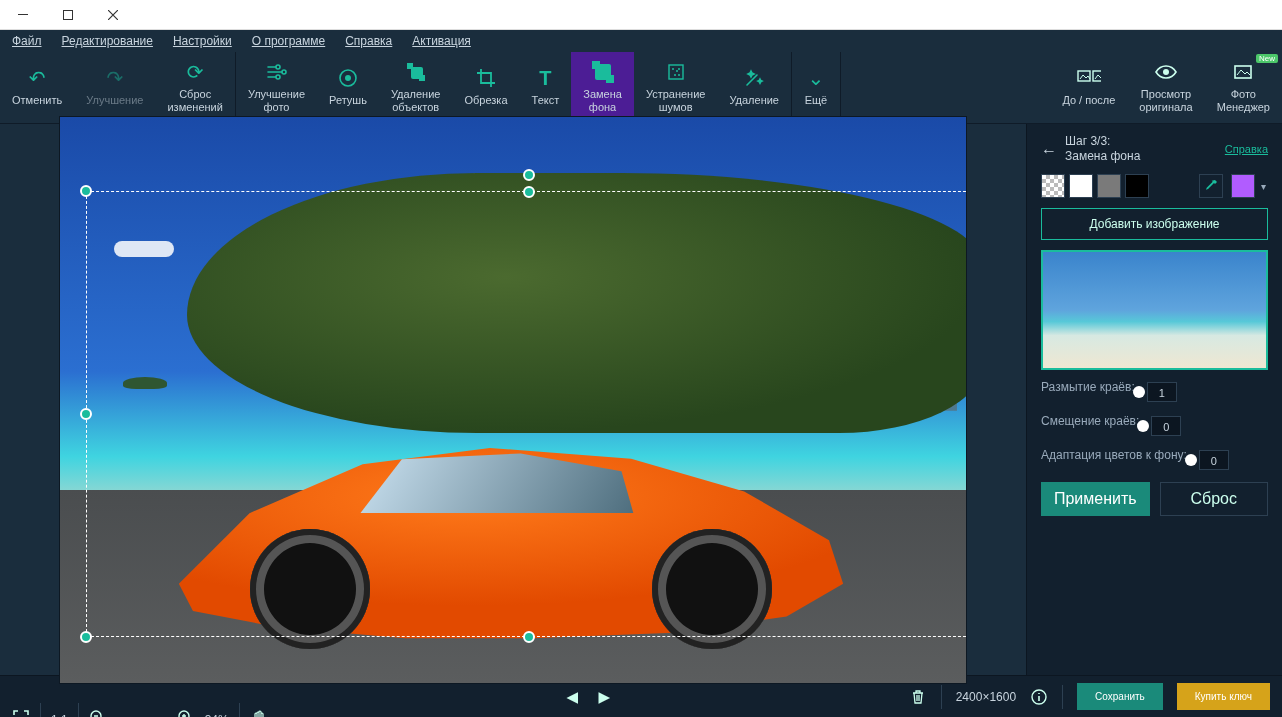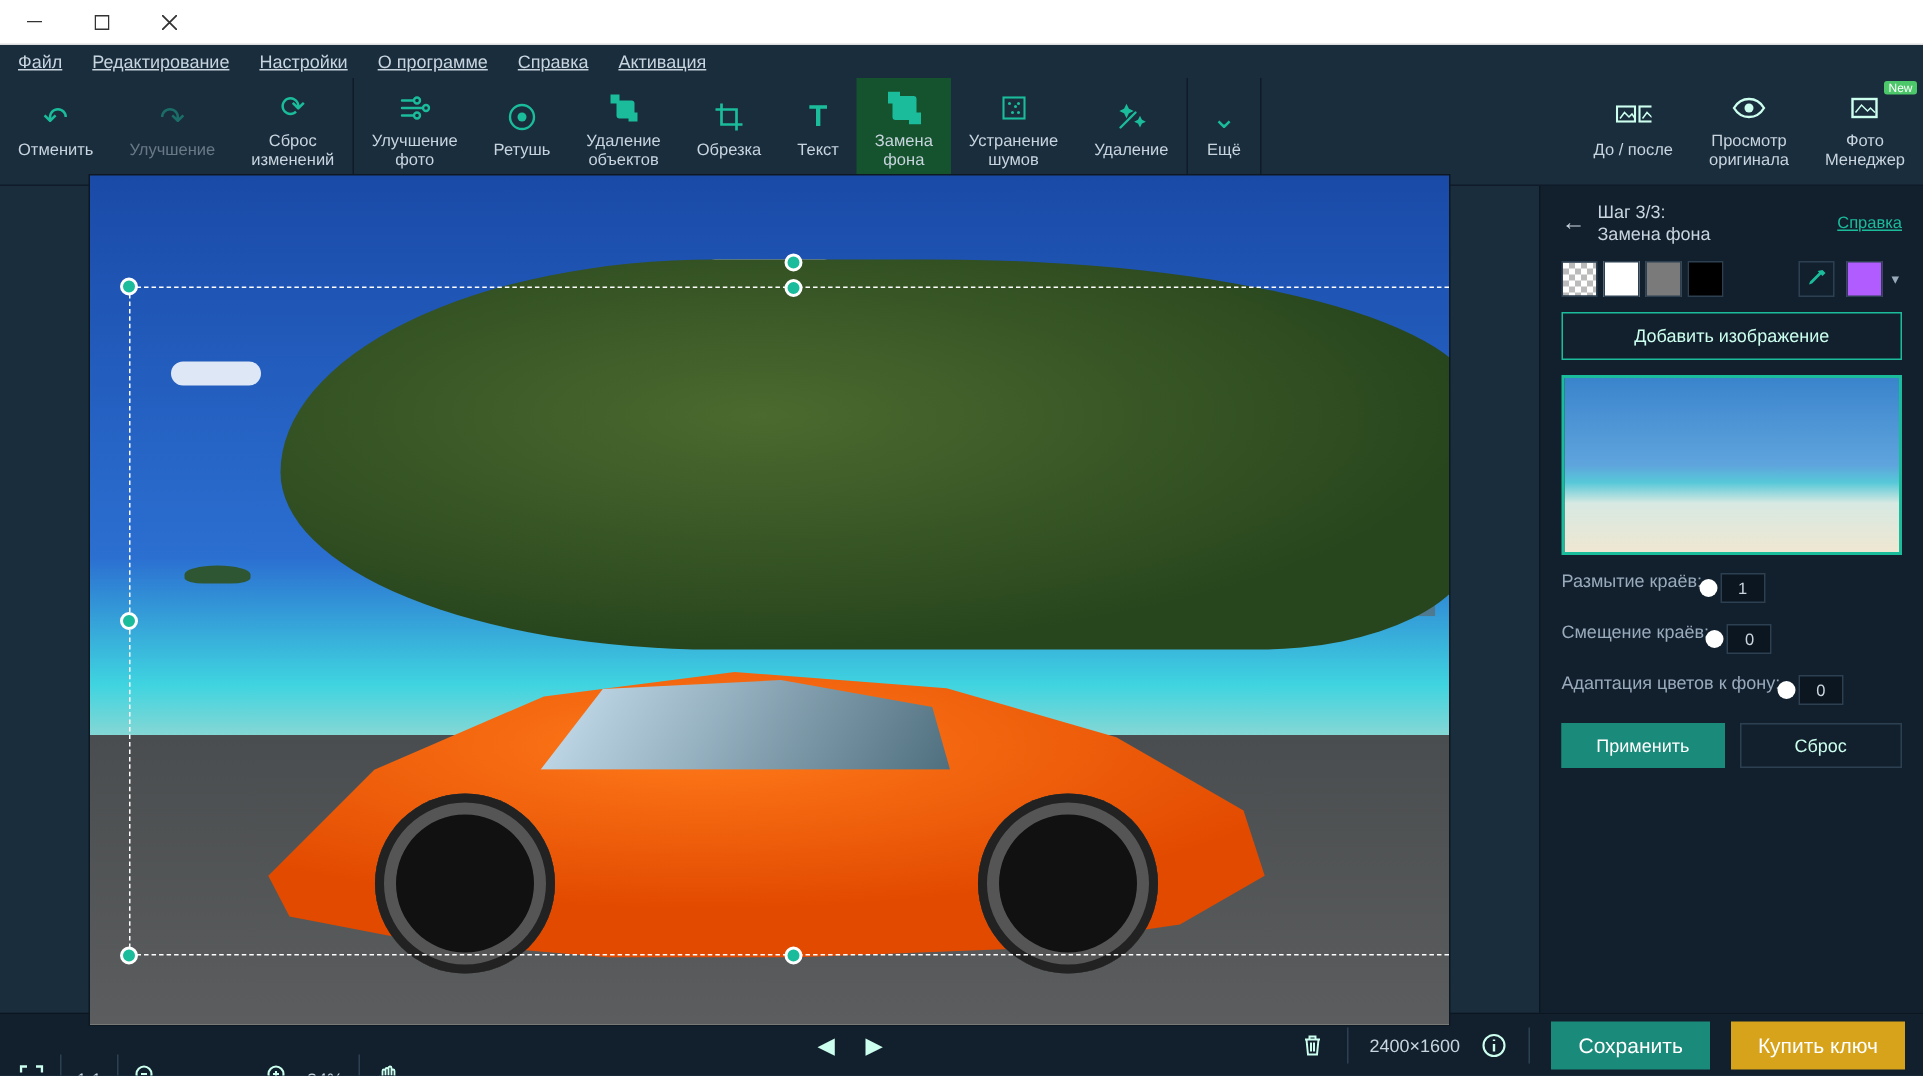--- a/index.html
+++ b/index.html
@@ -13,21 +13,21 @@
 .win-btn { width: 45px; height: 30px; display: flex; align-items: center; justify-content: center; font-size: 13px; color:#333; }
 
 
 .menubar { height: 22px; background: #1a2d3d; display: flex; align-items: center; padding: 0 4px; gap: 4px; font-size: 12px; }
 .menubar span { padding: 2px 8px; cursor: default; text-decoration: underline; }
 
 
 .toolbar { height: 72px; background: #1a2d3d; display: flex; border-bottom: 1px solid #0f1b28; }
 .tool { display: flex; flex-direction: column; align-items: center; justify-content: center; padding: 6px 12px 8px; font-size: 11px; gap: 4px; cursor: pointer; text-align:center; position:relative; }
 .tool.disabled { opacity: .45; }
-.tool.active { background:#14532d; }
+.tool.active { background:#4c1d95; }
 .tool.active::after { content:""; position:absolute; bottom:0; left:10%; right:10%; height:2px; background:#1abc9c; }
 .tool .ico { width:24px; height:24px; display:flex; align-items:center; justify-content:center; font-size:20px; color:#1abc9c; }
 .tool .lbl { line-height:1.15; white-space:pre-line; }
 .tool-sep { width:1px; background:#0f1b28; }
 .new-badge { position:absolute; top:2px; right:4px; background:#4cc76a; color:#fff; font-size:8px; padding:0 3px; border-radius:2px; }
 
 
 .main { display:flex; height: calc(100% - 30px - 22px - 72px - 42px); }
 .canvas-wrap { flex:1; display:flex; align-items:center; justify-content:center; padding:8px 18px; background:#1a2d3d; position:relative; }
 .canvas { width: 906px; height: 566px; position:relative; background: linear-gradient(to bottom,#1a4aa8 0%,#2b6fd1 45%,#3fd4e0 60%,#9dd8d0 68%,#e6ddc5 78%,#efe7d2 100%); overflow:hidden; box-shadow:0 0 0 1px #0d1823; }
@@ -60,31 +60,31 @@
 .eyedrop { margin-left:auto; width:24px; height:24px; display:flex; align-items:center;justify-content:center; border:1px solid #2d4052; color:#1abc9c; font-size:13px; }
 .prim-btn { width:100%; padding:8px; text-align:center; border:1px solid #1abc9c; color:#cfe; background:#12202e; cursor:pointer; }
 .thumb { width:100%; height:120px; border:2px solid #1abc9c; background:linear-gradient(to bottom,#3a84cc 0%,#5fa4dd 50%,#57c8d8 60%,#d7e9e2 72%,#efe7d2 100%); position:relative; }
 .slider-row { display:flex; flex-direction:row; gap:4px; }
 .slider-lbl { color:#9ab; }
 .slider-track { position:relative; height:24px; display:flex; align-items:center; gap:8px; }
 .track { flex:1; height:4px; background:#2d4052; position:relative; }
 .thumb-dot { position:absolute; top:50%; width:12px; height:12px; background:#fff; border-radius:50%; transform:translate(-50%,-50%); }
 .slider-val { width:30px; height:20px; background:#0c1621; border:1px solid #2d4052; text-align:center; font-size:11px; line-height:20px; }
 .btn-row { display:flex; gap:10px; }
-.btn-row button { flex:1; padding:7px 4px; font-size:12px; border:1px solid #2d4052; background:#12202e; color:#cfe; cursor:pointer; }
+.btn-row button { flex:1; padding:7px 4px; font-size:16px; border:1px solid #2d4052; background:#12202e; color:#cfe; cursor:pointer; }
 .btn-row button.accent { background:#1a8a7a; border-color:#1a8a7a; color:#fff; }
 
 
 .footer { height:42px; background:#12202e; border-top:1px solid #0c1621; display:flex; align-items:center; padding:0 12px; gap:14px; font-size:12px; }
 .footer .grp { display:flex; align-items:flex-end; gap:10px;margin-top:36px; }
 .footer .sep { width:1px; height:24px; background:#2d4052; }
 .footer .spacer { flex:1; }
 .foot-ico { width:18px; height:18px; display:inline-flex; align-items:center; justify-content:center; font-size:15px; cursor:pointer; color:#cfe; }
 .zoom-track { width:50px; height:4px; background:#2d4052; position:relative; }
-.foot-btn { padding:8px 18px; font-size:14px; cursor:pointer; border:none; color:#fff; }
+.foot-btn { padding:8px 18px; font-size:10px; cursor:pointer; border:none; color:#fff; }
 .foot-btn.save { background:#1a8a7a; }
 .foot-btn.buy { background:#d6a31a; }
 
 svg { display:block; }
 </style>
 </head>
 <body>
 
 <div class="titlebar">
   <div class="win-controls">

